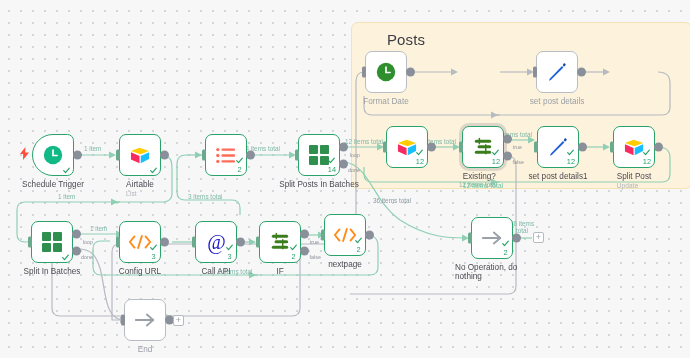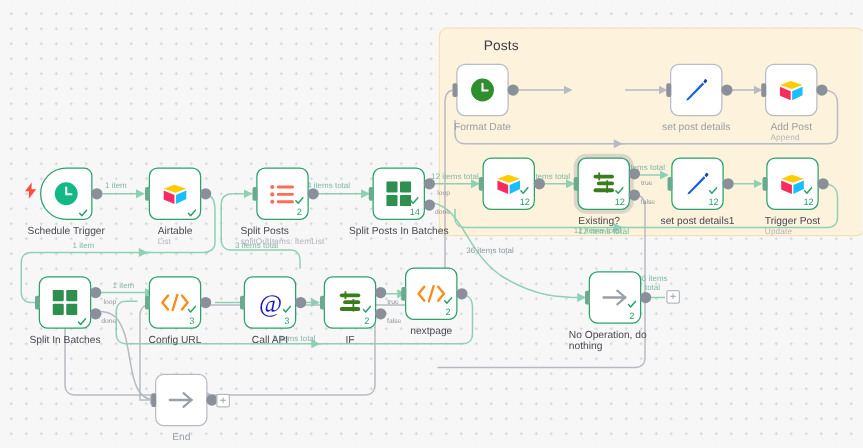--- a/index.html
+++ b/index.html
@@ -20,21 +20,21 @@
 
   
   .group-box{
     position:absolute;
     background:#fdf3dc;
     border:1px solid #f2e2b6;
     border-radius:7px;
   }
   .group-title{
     position:absolute;
-    font-size:11px;
+    font-size:15px;
     color:#3c3c44;
     letter-spacing:.1px;
     padding-left:27px;
   }
 
   
   .node{position:absolute;}
   .nbox{
     width:42px;height:42px;
     background:#ffffff;
@@ -244,24 +244,20 @@
       </svg>
       <span class="ncheck">
         <svg width="7" height="7" viewBox="0 0 10 10">
             <path d="M1 5.2 3.6 8 9 1.6" stroke="#29a36a" stroke-width="1.7" fill="none" stroke-linecap="round" stroke-linejoin="round"></path>
           </svg>
         <span>2</span>
       </span>
       <span class="port-in green"></span>
       <span class="port-out"></span>
     </div>
-    <div class="nlabel">
-      <span>Split Posts</span>
-      <span class="nsub">splitOutItems: itemList</span>
-    </div>
   </div>
 
   <div class="node" style="left:298px;top:134px;">
     <div class="nbox">
       <svg width="20" height="20" viewBox="0 0 20 20">
         <g fill="#2f8f4e">
             <rect x="0" y="0" width="9" height="9" rx="1"></rect>
             <rect x="11" y="0" width="9" height="9" rx="1"></rect>
             <rect x="0" y="11" width="9" height="9" rx="1"></rect>
             <rect x="11" y="11" width="9" height="9" rx="1"></rect>
@@ -300,35 +296,20 @@
       <svg width="20" height="20" viewBox="0 0 22 22">
         <path d="M3 18.5 2.2 20.5l2-.8L18 6 16.5 4.5z" fill="#1f5fd8"></path>
         <path d="M17.3 3.7 18.8 5.2 20.3 3.7a1.1 1.1 0 0 0 0-1.5l-.5-.5a1.1 1.1 0 0 0-1.5 0z" fill="#1746a8"></path>
       </svg>
       <span class="port-in"></span>
       <span class="port-out"></span>
     </div>
     <div class="nlabel gray">set post details</div>
   </div>
 
-  <div class="node" style="left:612px;top:51px;">
-    <div class="nbox gray">
-      <svg width="22" height="19" viewBox="0 0 24 21">
-        <path d="M2 5.5 11.5 2l10.5 3.5L12.5 9z" fill="#fc0"></path>
-        <path d="M2 7v8l9.5 4V11z" fill="#f82b60"></path>
-        <path d="M12.8 11v8L22 14.5V7z" fill="#18bfff"></path>
-      </svg>
-      <span class="port-in"></span>
-      <span class="port-out"></span>
-    </div>
-    <div class="nlabel gray">
-      <span>Add Post</span>
-      <span class="nsub">Append</span>
-    </div>
-  </div>
 
   <div class="node" style="left:386px;top:126px;">
     <div class="nbox">
       <svg width="22" height="19" viewBox="0 0 24 21">
         <path d="M2 5.5 11.5 2l10.5 3.5L12.5 9z" fill="#fc0"></path>
         <path d="M2 7v8l9.5 4V11z" fill="#f82b60"></path>
         <path d="M12.8 11v8L22 14.5V7z" fill="#18bfff"></path>
       </svg>
       <span class="ncheck">
         <svg width="7" height="7" viewBox="0 0 10 10">
@@ -400,21 +381,21 @@
       <span class="ncheck">
         <svg width="7" height="7" viewBox="0 0 10 10">
             <path d="M1 5.2 3.6 8 9 1.6" stroke="#29a36a" stroke-width="1.7" fill="none" stroke-linecap="round" stroke-linejoin="round"></path>
           </svg>
         <span>12</span>
       </span>
       <span class="port-in green"></span>
       <span class="port-out"></span>
     </div>
     <div class="nlabel">
-      <span>Trigger Post</span>
+      <span>Split Post</span>
       <span class="nsub">Update</span>
     </div>
   </div>
 
   <div class="node" style="left:31px;top:221px;">
     <div class="nbox">
       <svg width="20" height="20" viewBox="0 0 20 20">
         <g fill="#2f8f4e">
             <rect x="0" y="0" width="9" height="9" rx="1"></rect>
             <rect x="11" y="0" width="9" height="9" rx="1"></rect>

